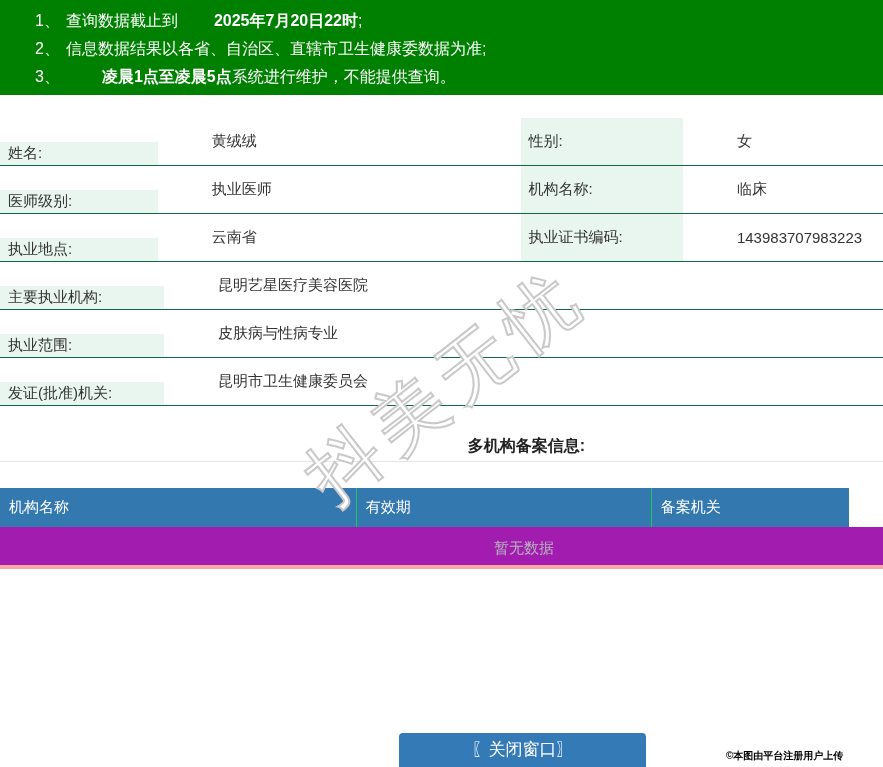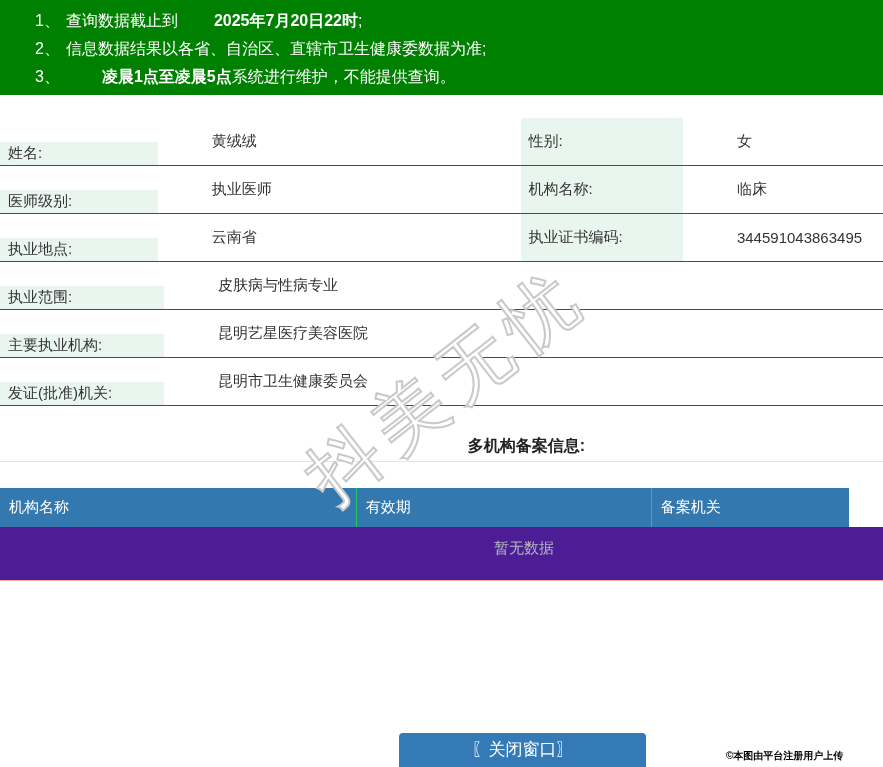--- a/index.html
+++ b/index.html
@@ -53,22 +53,22 @@
     background: #22c55e; display: flex;
   }
   .records-header .hcell {
     background: #3478b0; color: #ffffff; font-size: 15px;
     display: flex; align-items: center; padding-left: 9px;
   }
   .hcell-1 { width: 370px; margin-right: 1px; }
   .hcell-2 { width: 306px; margin-right: 1px; }
   .hcell-3 { width: 205px; }
   .records-empty-row {
-    position: absolute; top: 527px; left: 0; width: 883px; height: 54px;
-    border-bottom: 1px solid #fca5a5; background: #4c1d95;
+    position: absolute; top: 527px; left: 0; width: 883px; height: 42px;
+    border-bottom: 4px solid #fca5a5; background: #a21caf;
   }
   .empty-text {
     position: absolute; left: 371px; width: 306px; top: 0; height: 42px;
     display: flex; align-items: center; justify-content: center;
     color: #b6b6bd; font-size: 15px;
   }
 
   
   .watermark {
     position: absolute; left: 282px; top: 338px; width: 330px;
@@ -126,31 +126,31 @@
       <div class="cell cell-label w-label1">医师级别:</div>
       <div class="cell cell-value w-value1">执业医师</div>
       <div class="cell cell-label w-label2">机构名称:</div>
       <div class="cell cell-value w-value2">临床</div>
     </div>
 
     <div class="info-row">
       <div class="cell cell-label w-label1">执业地点:</div>
       <div class="cell cell-value w-value1">云南省</div>
       <div class="cell cell-label w-label2">执业证书编码:</div>
-      <div class="cell cell-value w-value2">344591043863495</div>
+      <div class="cell cell-value w-value2">143983707983223</div>
+    </div>
+
+    <div class="info-row">
+      <div class="cell cell-label w-label1">主要执业机构:</div>
+      <div class="cell cell-value w-value-wide">昆明艺星医疗美容医院</div>
     </div>
 
     <div class="info-row">
       <div class="cell cell-label w-label1">执业范围:</div>
       <div class="cell cell-value w-value-wide">皮肤病与性病专业</div>
-    </div>
-
-    <div class="info-row">
-      <div class="cell cell-label w-label1">主要执业机构:</div>
-      <div class="cell cell-value w-value-wide">昆明艺星医疗美容医院</div>
     </div>
 
     <div class="info-row">
       <div class="cell cell-label w-label1">发证(批准)机关:</div>
       <div class="cell cell-value w-value-wide">昆明市卫生健康委员会</div>
     </div>
 
   </div>
 
   <div class="section-row">

